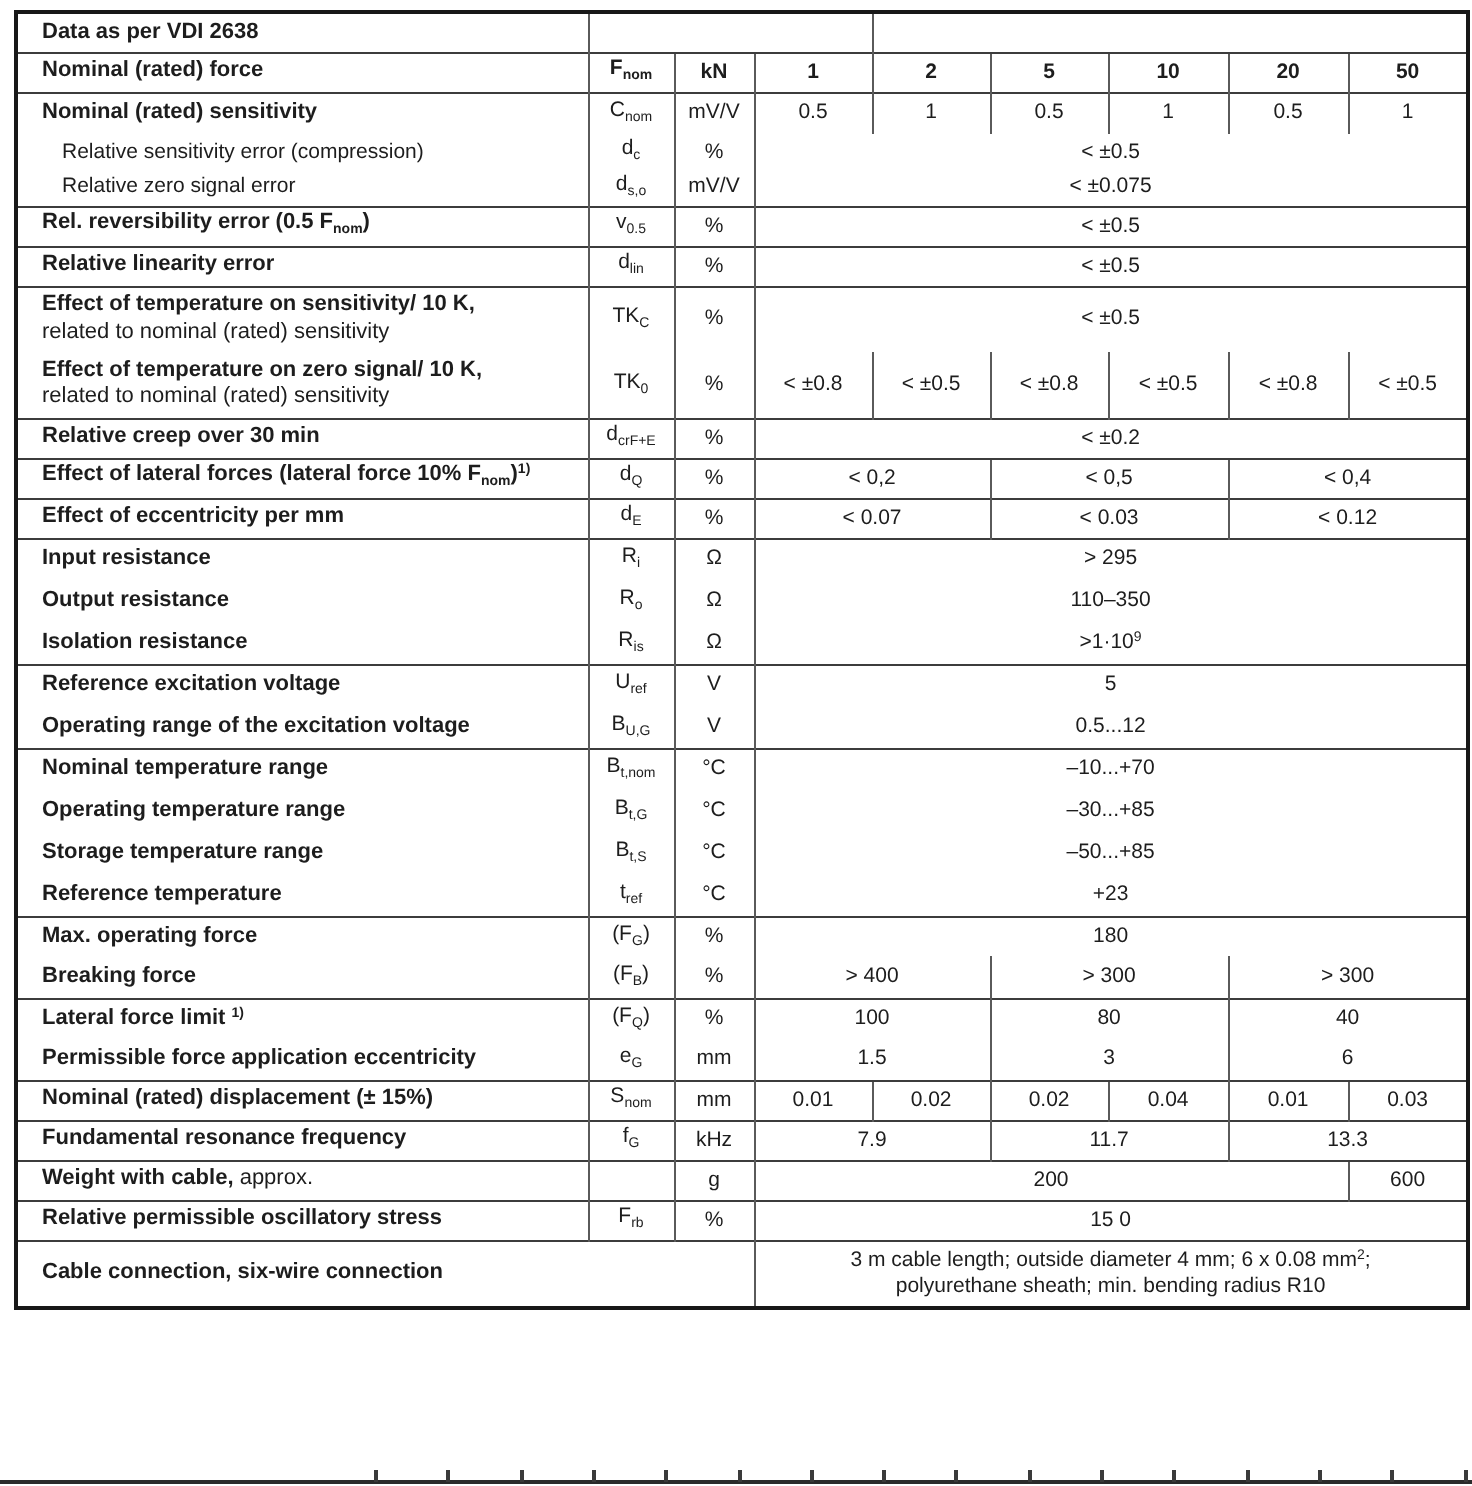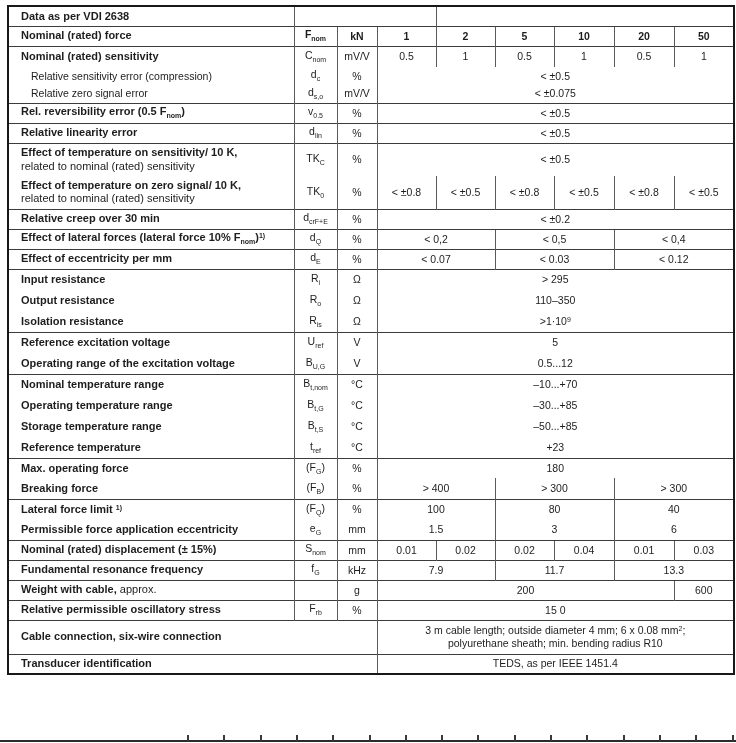--- a/index.html
+++ b/index.html
@@ -248,24 +248,20 @@
         <tr class="sect" style="height: 20px;">
           <td class="lab" colspan="1"><span class="fb">Relative permissible oscillatory stress</span></td>
           <td class="sym" colspan="1" style="border-left: 1px solid rgb(90, 90, 90);"><span>F</span><span class="fsub">rb</span></td>
           <td class="unit" colspan="1" style="border-left: 1px solid rgb(90, 90, 90);"><span>%</span></td>
           <td class="val" colspan="6" style="border-left: 1px solid rgb(90, 90, 90); margin-top: 26px;"><span>15 0</span></td>
         </tr>
         <tr class="sect" style="height: 34px;">
           <td class="labw" colspan="3"><span class="fb">Cable connection, six-wire connection</span></td>
           <td class="val" colspan="6" style="border-left: 1px solid rgb(90, 90, 90);"><span>3 m cable length; outside diameter 4 mm;  6 x 0.08 mm</span><span class="fsup">2</span><span>;</span><br><span>polyurethane sheath; min. bending radius R10</span></td>
         </tr>
-        <tr class="sect" style="height: 20px;">
-          <td class="labw" colspan="3"><span class="fb">Transducer identification</span></td>
-          <td class="val" colspan="6" style="border-left: 1px solid rgb(90, 90, 90);"><span>TEDS, as per IEEE 1451.4</span></td>
-        </tr>
       </tbody>
   </table>
   <div class="strip">
     <div class="strip-line"></div>
   <div class="strip-tick" style="left: 187px;"></div>
       <div class="strip-tick" style="left: 223.3px;"></div>
       <div class="strip-tick" style="left: 259.6px;"></div>
       <div class="strip-tick" style="left: 295.9px;"></div>
       <div class="strip-tick" style="left: 332.2px;"></div>
       <div class="strip-tick" style="left: 368.5px;"></div>

